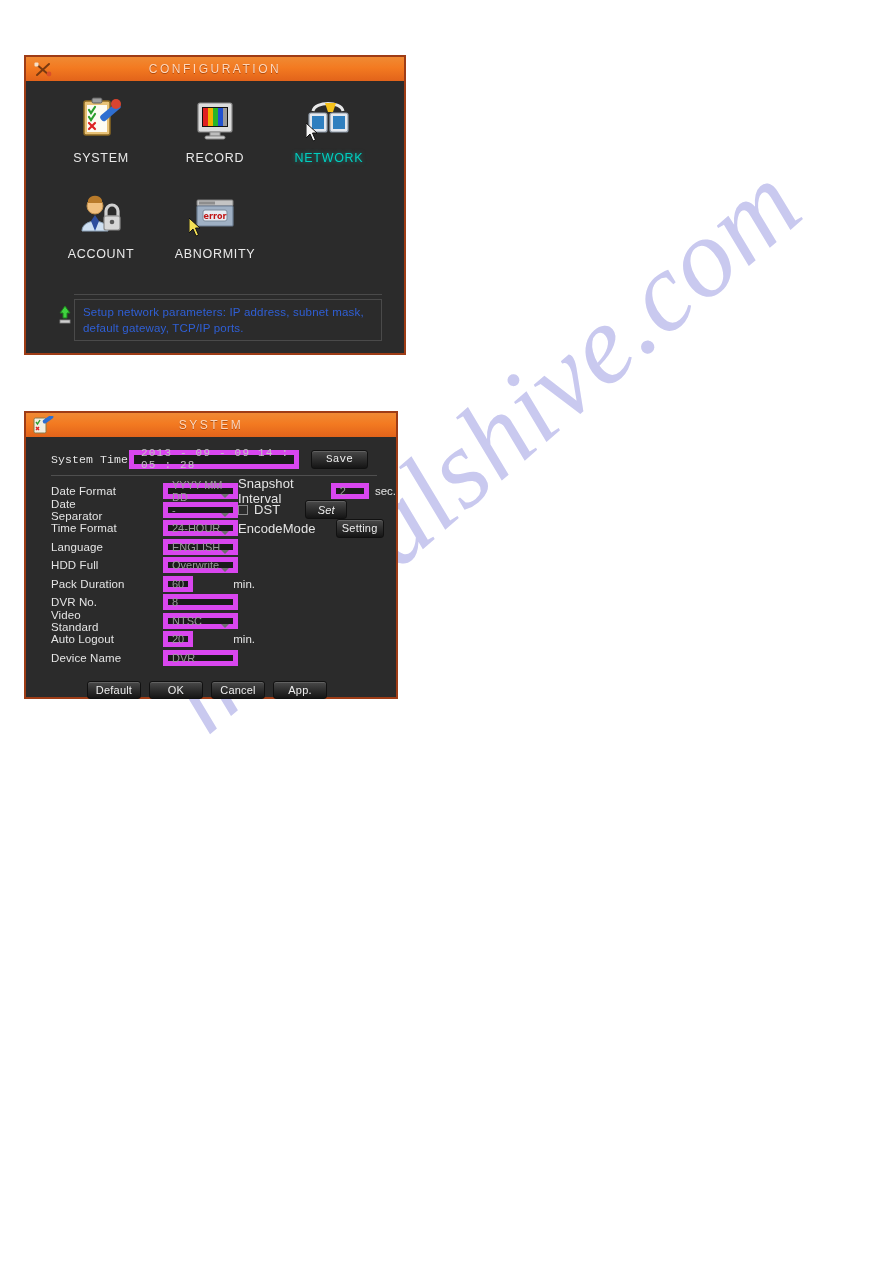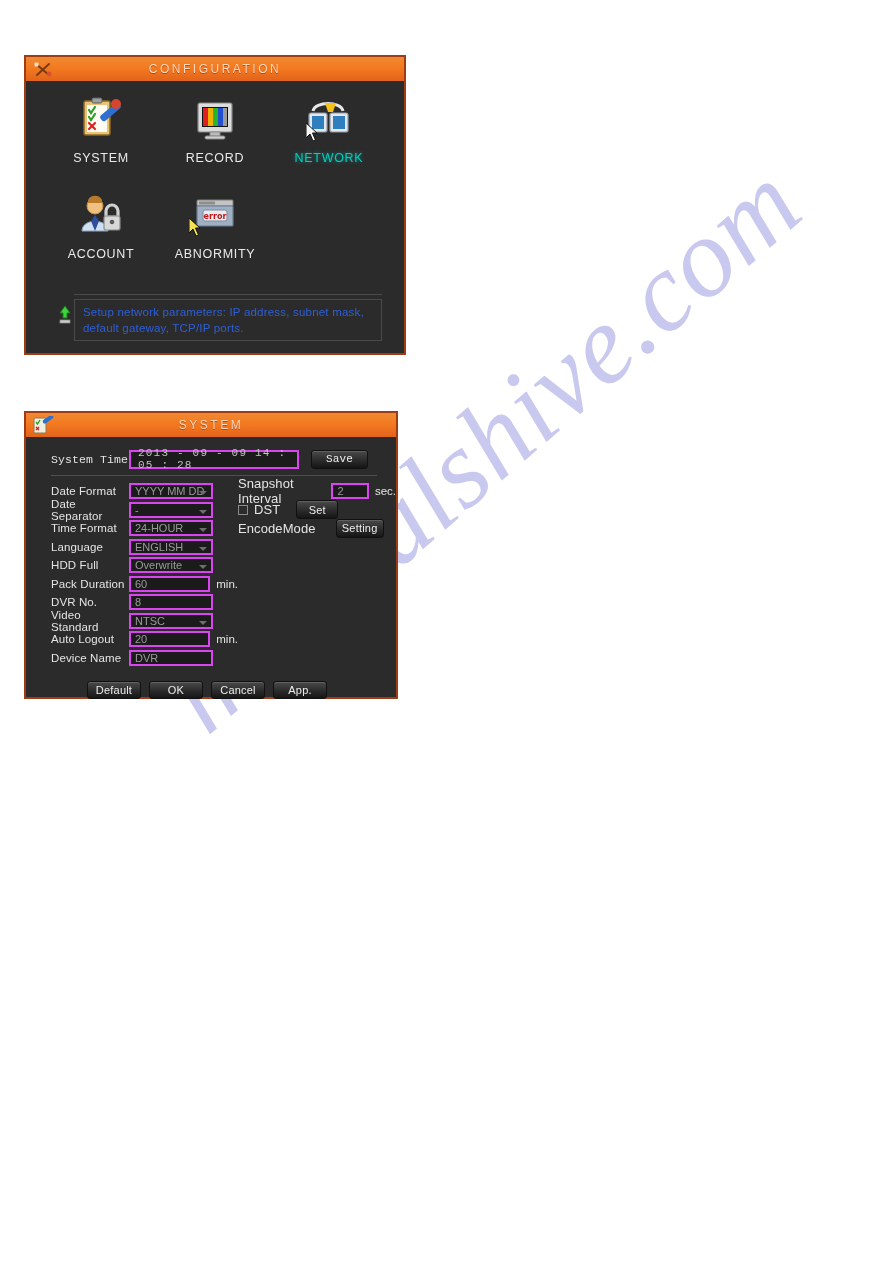--- a/index.html
+++ b/index.html
@@ -156,31 +156,32 @@
     position: relative;
     height: calc(100% - 24px);
     padding: 10px 0 0 0;
   }
 
   .row {
     display: flex;
     align-items: center;
     height: 18.5px;
     padding-left: 25px;
+    gap: 34px;
   }
   .lbl {
     color: #e4e4e4;
     font-size: 11.5px;
     width: 78px;
     flex: 0 0 78px;
     letter-spacing: .1px;
   }
   .field {
     background: #1b1b1b;
-    border: 2px solid #d946ef;
+    border: 5px solid #d946ef;
     box-sizing: border-box;
     height: 16px;
     color: #9a9a9a;
     font-size: 11px;
     display: flex;
     align-items: center;
     padding: 0 4px;
     position: relative;
   }
   .field.combo::after {
@@ -266,21 +267,21 @@
   }
   .checkbox {
     width: 10px;
     height: 10px;
     border: 1px solid #8b8b8b;
     background: #2b2b2b;
     margin-right: 6px;
     box-sizing: border-box;
     cursor: pointer;
   }
-  #dst-set-button { width: 40px; margin-left: 16px; }
+  #dst-set-button { width: 40px; margin-left: 25px; font-style: italic; }
   #encode-setting-button { width: 46px; margin-left: 20px; }
 
   
   .w-combo { width: 84px; }
   .w-text  { width: 84px; }
 
   #button-bar {
     position: absolute;
     left: 0;
     bottom: 8px;

